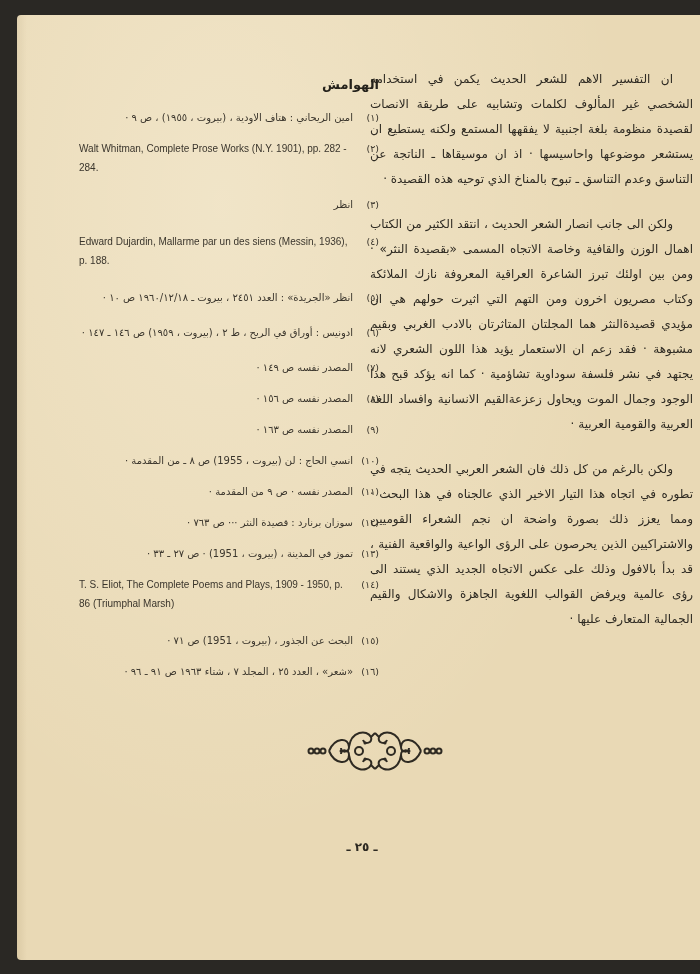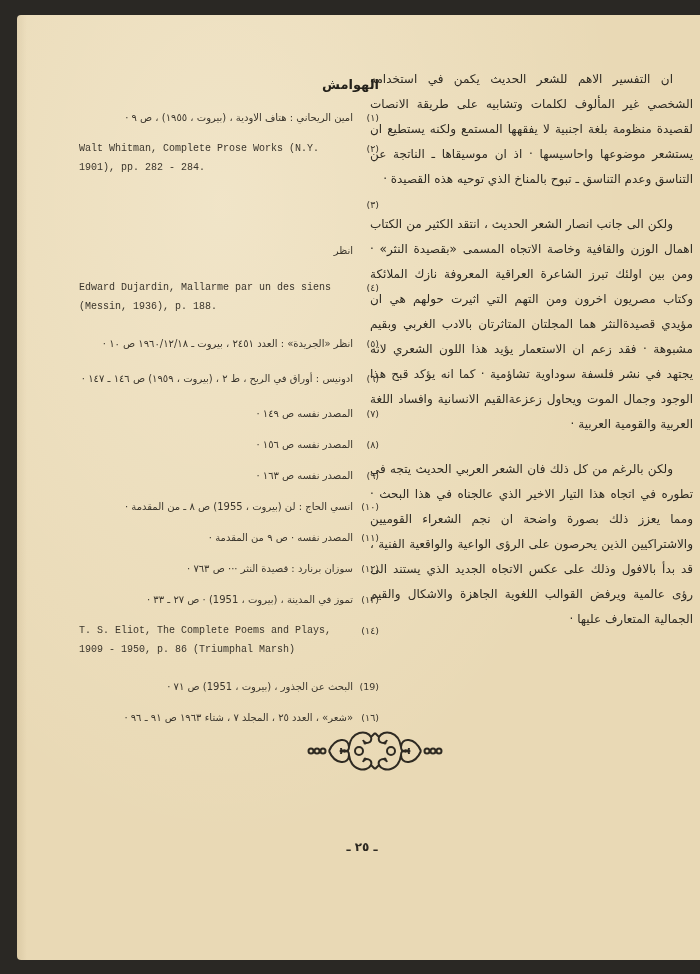--- a/index.html
+++ b/index.html
@@ -37,21 +37,21 @@
     display:flex; flex-direction:row-reverse; align-items:flex-start;
     margin-bottom:12px; line-height:19px;
   }
   .note .num {
     width:26px; flex:0 0 26px; direction:rtl; text-align:right;
     font-size:9.5px;
   }
   .note .body-ar { flex:1; direction:rtl; text-align:right; }
   .note .body-en {
     flex:1; direction:ltr; text-align:left;
-    font-family:Liberation Mono, monospace; font-size:10px;
+    font-family:Liberation Sans, sans-serif; font-size:10px;
   }
   .note.en { margin-bottom:18px; }
   .ornament {
     position:absolute; left:288px; top:708px; width:140px; height:56px;
   }
   .page-number {
     position:absolute; left:12px; width:700px; top:840px;
     text-align:center; font-weight:bold; font-size:12px; color:#2e2a22;
     direction:rtl;
   }
@@ -73,21 +73,21 @@
     <div class="note">
       <span class="num">(١)</span>
       <span class="body-ar">امين الريحاني : هتاف الاودية ، (بيروت ، ١٩٥٥) ، ص ٩ ·</span>
     </div>
     <div class="note en">
       <span class="num">(٢)</span>
       <span class="body-en">Walt Whitman, Complete Prose Works (N.Y. 1901), pp. 282 - 284.</span>
     </div>
     <div class="note en">
       <span class="num">(٣)</span>
-      <span class="body-ar" style="flex:0 0 26px;margin-top:46px;">انظر</span>
+      <span class="body-ar" style="flex:0 0 26px;">انظر</span>
     </div>
     <div class="note en">
       <span class="num">(٤)</span>
       <span class="body-en">Edward Dujardin, Mallarme par un des siens (Messin, 1936), p. 188.</span>
     </div>
     <div class="note" style="margin-bottom:16px">
       <span class="num">(٥)</span>
       <span class="body-ar">انظر «الجريدة» : العدد ٢٤٥١ ، بيروت ـ ١٩٦٠/١٢/١٨ ص ١٠ ·</span>
     </div>
     <div class="note" style="margin-bottom:16px">
@@ -120,21 +120,21 @@
     </div>
     <div class="note">
       <span class="num">(١٣)</span>
       <span class="body-ar">تموز في المدينة ، (بيروت ، 1951) · ص ٢٧ ـ ٣٣ ·</span>
     </div>
     <div class="note en">
       <span class="num">(١٤)</span>
       <span class="body-en">T. S. Eliot, The Complete Poems and Plays, 1909 - 1950, p. 86 (Triumphal Marsh)</span>
     </div>
     <div class="note">
-      <span class="num">(19)</span>
+      <span class="num">(١٥)</span>
       <span class="body-ar">البحث عن الجذور ، (بيروت ، 1951) ص ٧١ ·</span>
     </div>
     <div class="note">
       <span class="num">(١٦)</span>
       <span class="body-ar">«شعر» ، العدد ٢٥ ، المجلد ٧ ، شتاء ١٩٦٣ ص ٩١ ـ ٩٦ ·</span>
     </div>
   </div>
 
   <svg class="ornament" viewBox="0 0 140 56">
     <g fill="none" stroke="#2e2a22" stroke-width="2">

